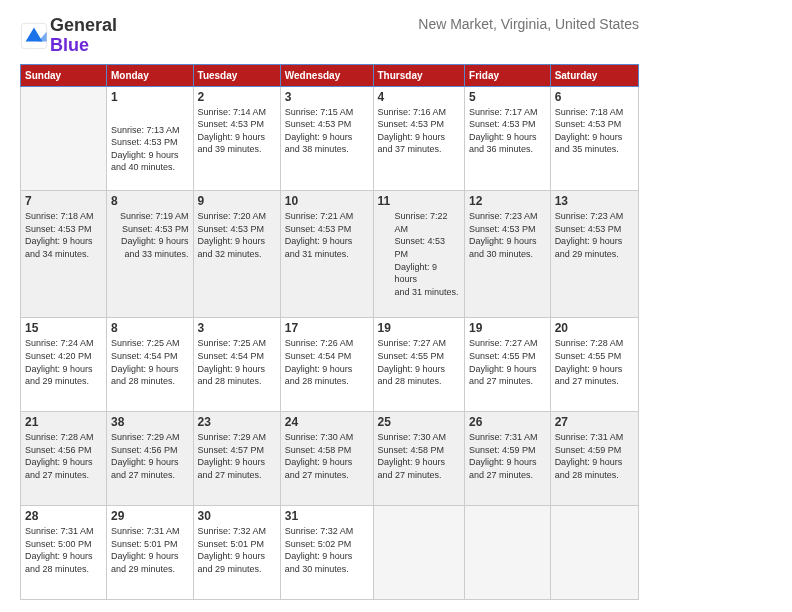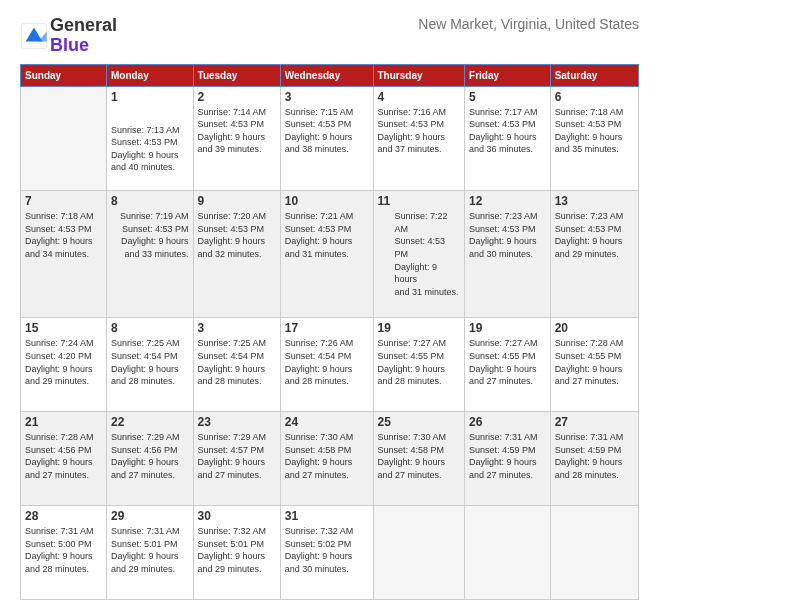--- a/index.html
+++ b/index.html
@@ -278,21 +278,21 @@
         </tr>
         <tr class="row-shaded">
           <td>
             <span class="day-number">21</span>
             <div class="day-info" style="white-space: pre-line;">Sunrise: 7:28 AM
 Sunset: 4:56 PM
 Daylight: 9 hours
 and 27 minutes.</div>
           </td>
           <td>
-            <span class="day-number">22</span>
+            <span class="day-number">38</span>
             <div class="day-info" style="white-space: pre-line;">Sunrise: 7:29 AM
 Sunset: 4:56 PM
 Daylight: 9 hours
 and 27 minutes.</div>
           </td>
           <td>
             <span class="day-number">23</span>
             <div class="day-info" style="white-space: pre-line;">Sunrise: 7:29 AM
 Sunset: 4:57 PM
 Daylight: 9 hours

